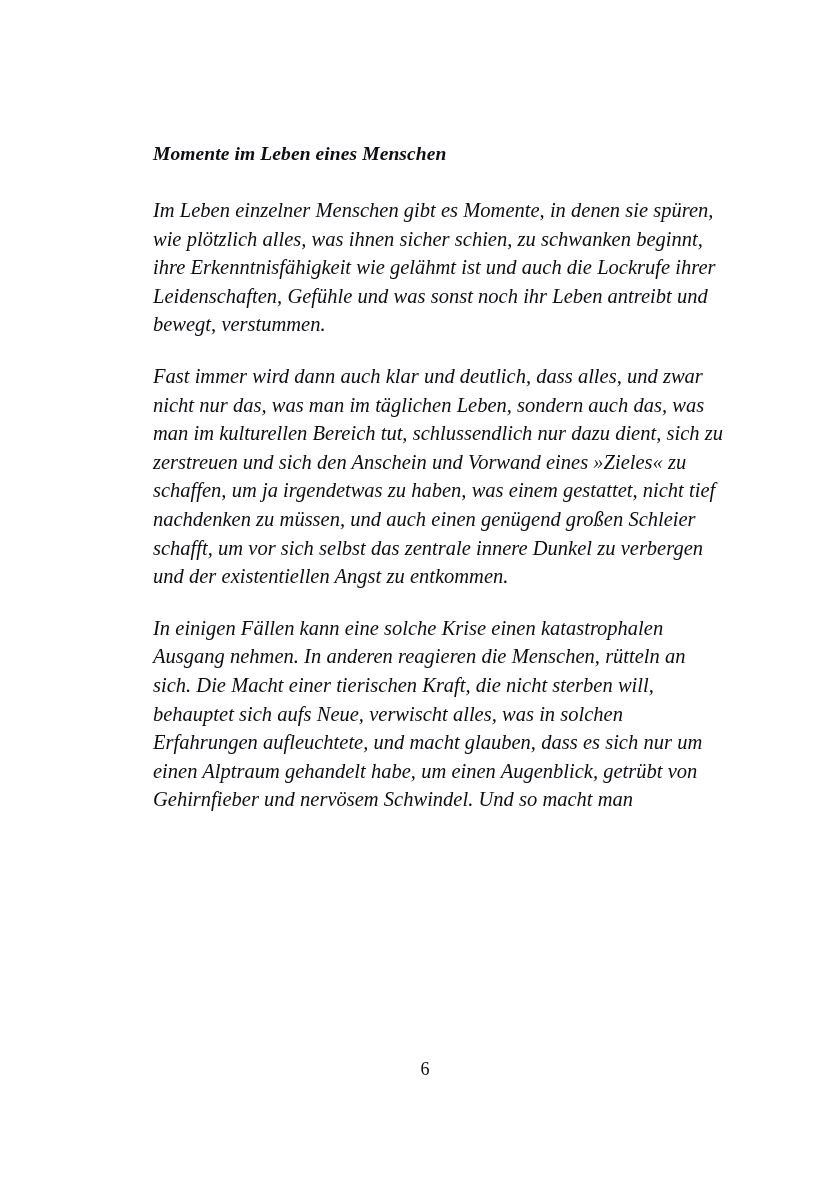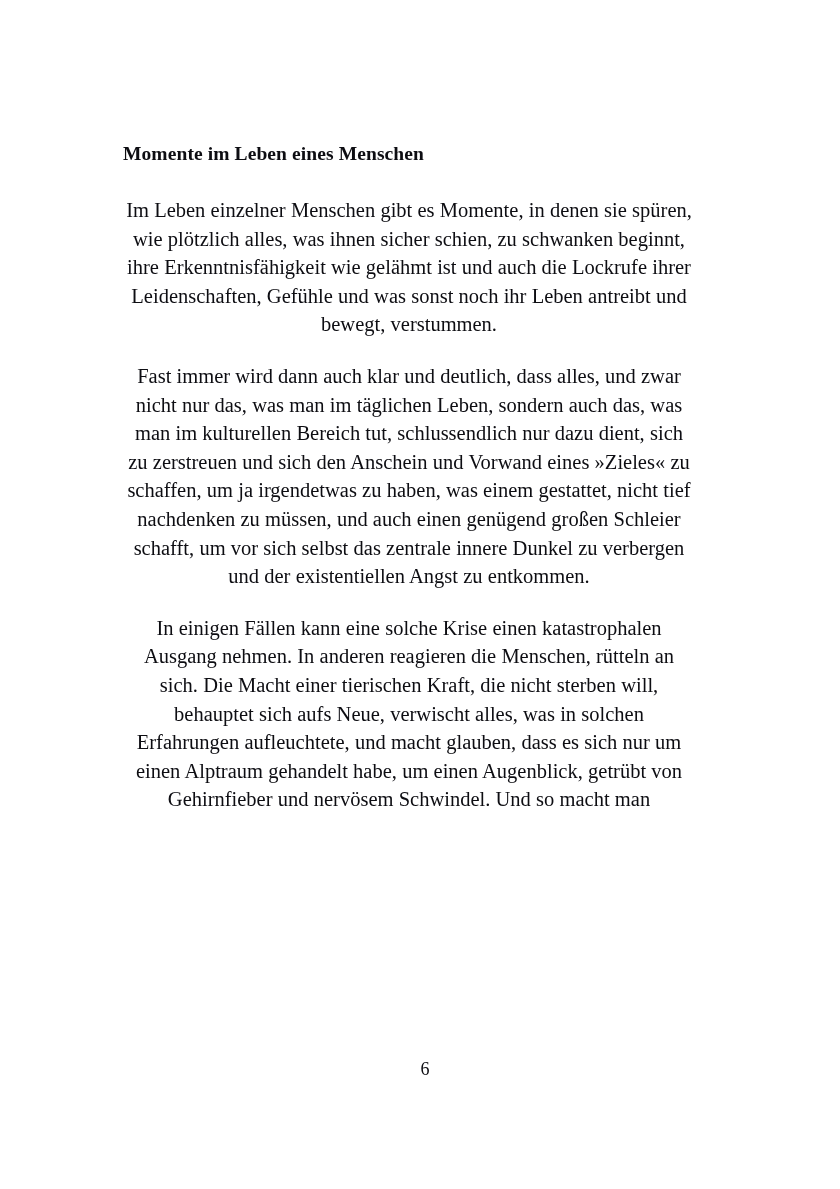--- a/index.html
+++ b/index.html
@@ -16,37 +16,38 @@
     color: #0d0d12;
     -webkit-font-smoothing: antialiased;
   }
   .page {
     position: absolute;
     inset: 0;
     background: #ffffff;
   }
   .text-block {
     position: absolute;
-    left: 123px;
+    left: 153px;
     top: 140px;
     width: 572px;
+    font-style: italic;
   }
   .chapter-heading {
     font-size: 19.5px;
     font-weight: bold;
     line-height: 28px;
     margin: 0 0 28px 0;
     letter-spacing: 0.1px;
     text-align: left;
   }
   .body-paragraph {
     font-size: 20.5px;
     line-height: 28.6px;
     margin: 0 0 23px 0;
-    text-align: center;
+    text-align: left;
     hyphens: none;
     word-spacing: 0.1px;
   }
   .body-paragraph:last-of-type {
     margin-bottom: 0;
   }
   .page-number {
     position: absolute;
     left: 139px;
     width: 572px;

